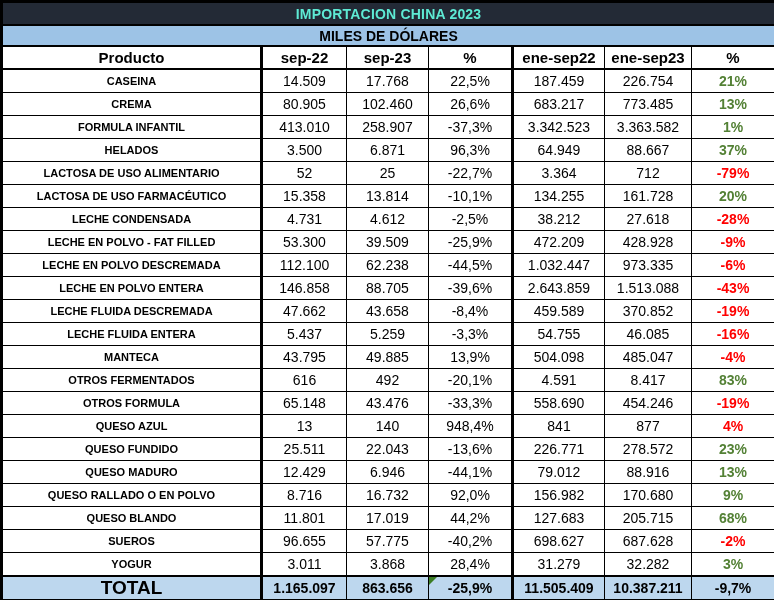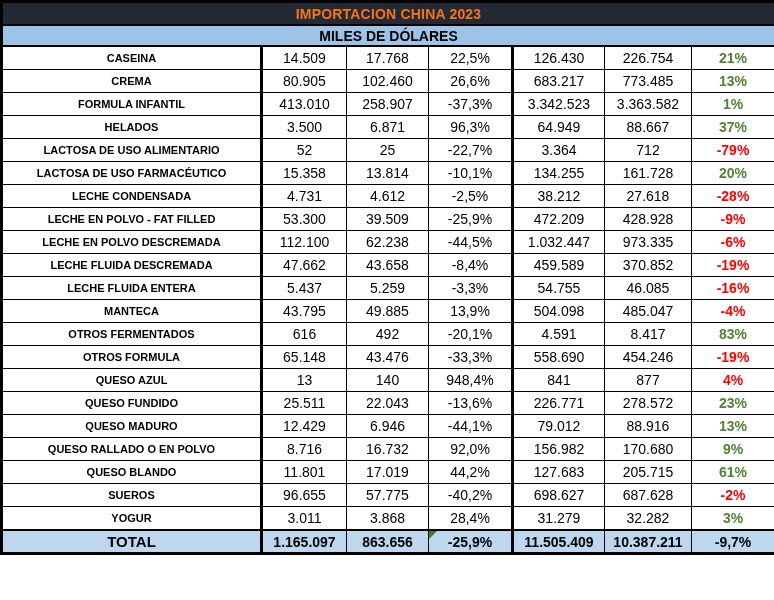--- a/index.html
+++ b/index.html
@@ -13,21 +13,21 @@
     border:3px solid var(--border,#000);
   }
   td{
     border:1px solid var(--border,#000);
     text-align:center;vertical-align:middle;
     padding:0 2px;height:22px;
     font-size:14px;color:#000;
     overflow:hidden;white-space:nowrap;
   }
   tr.title-row td{
-    background:var(--title-bg,#232A36);color:#f97316;
+    background:var(--title-bg,#232A36);color:#5eead4;
     font-weight:bold;font-size:14px;height:21px;
     border:2px solid #000;letter-spacing:.2px;
   }
   tr.subtitle-row td{
     background:var(--subtitle-bg,#9DC3E6);
     font-weight:bold;font-size:14px;height:19px;
     border:2px solid #000;
   }
   tr.header-row td{
     font-weight:bold;font-size:15px;height:21px;
@@ -36,21 +36,21 @@
   td.thickL{border-left:3px solid #000;}
   td.product{font-weight:bold;font-size:11px;}
   td.ytd{font-weight:bold;}
   td.g{color:var(--green,#538135);}
   td.r{color:var(--red,#FF0000);}
   tr.total-row td{
     background:var(--total-bg,#BDD7EE);
     font-weight:bold;font-size:14px;height:21px;
     border-top:2px solid #000;border-bottom:3px solid #000;
   }
-  tr.total-row td.product{font-size:15px;}
+  tr.total-row td.product{font-size:19px;}
   td.pos-rel{position:relative;}
   .flag{
     position:absolute;top:0;left:0;width:0;height:0;
     border-top:8px solid var(--flag,#3B7D23);
     border-right:8px solid transparent;
   }
 </style>
 </head>
 <body>
 
@@ -65,26 +65,35 @@
         <col style="width:87px">
       <col style="width:84px">
     </colgroup>
     <tbody id="grid-body">
       <tr class="title-row">
         <td colspan="7">IMPORTACION CHINA 2023</td>
       </tr>
       <tr class="subtitle-row">
         <td colspan="7">MILES DE DÓLARES</td>
       </tr>
+      <tr class="header-row" id="header-row">
+          <td>Producto</td>
+          <td class="thickL">sep-22</td>
+          <td>sep-23</td>
+          <td>%</td>
+          <td class="thickL">ene-sep22</td>
+          <td>ene-sep23</td>
+          <td>%</td>
+        </tr>
     <tr>
           <td class="product">CASEINA</td>
           <td class="thickL">14.509</td>
           <td>17.768</td>
           <td>22,5%</td>
-          <td class="thickL">126.430</td>
+          <td class="thickL">187.459</td>
           <td>226.754</td>
           <td class="ytd g">21%</td>
         </tr>
         <tr>
           <td class="product">CREMA</td>
           <td class="thickL">80.905</td>
           <td>102.460</td>
           <td>26,6%</td>
           <td class="thickL">683.217</td>
           <td>773.485</td>
@@ -147,20 +156,29 @@
         <tr>
           <td class="product">LECHE EN POLVO DESCREMADA</td>
           <td class="thickL">112.100</td>
           <td>62.238</td>
           <td>-44,5%</td>
           <td class="thickL">1.032.447</td>
           <td>973.335</td>
           <td class="ytd r">-6%</td>
         </tr>
         <tr>
+          <td class="product">LECHE EN POLVO ENTERA</td>
+          <td class="thickL">146.858</td>
+          <td>88.705</td>
+          <td>-39,6%</td>
+          <td class="thickL">2.643.859</td>
+          <td>1.513.088</td>
+          <td class="ytd r">-43%</td>
+        </tr>
+        <tr>
           <td class="product">LECHE FLUIDA DESCREMADA</td>
           <td class="thickL">47.662</td>
           <td>43.658</td>
           <td>-8,4%</td>
           <td class="thickL">459.589</td>
           <td>370.852</td>
           <td class="ytd r">-19%</td>
         </tr>
         <tr>
           <td class="product">LECHE FLUIDA ENTERA</td>
@@ -234,21 +252,21 @@
           <td>170.680</td>
           <td class="ytd g">9%</td>
         </tr>
         <tr>
           <td class="product">QUESO BLANDO</td>
           <td class="thickL">11.801</td>
           <td>17.019</td>
           <td>44,2%</td>
           <td class="thickL">127.683</td>
           <td>205.715</td>
-          <td class="ytd g">61%</td>
+          <td class="ytd g">68%</td>
         </tr>
         <tr>
           <td class="product">SUEROS</td>
           <td class="thickL">96.655</td>
           <td>57.775</td>
           <td>-40,2%</td>
           <td class="thickL">698.627</td>
           <td>687.628</td>
           <td class="ytd r">-2%</td>
         </tr>

